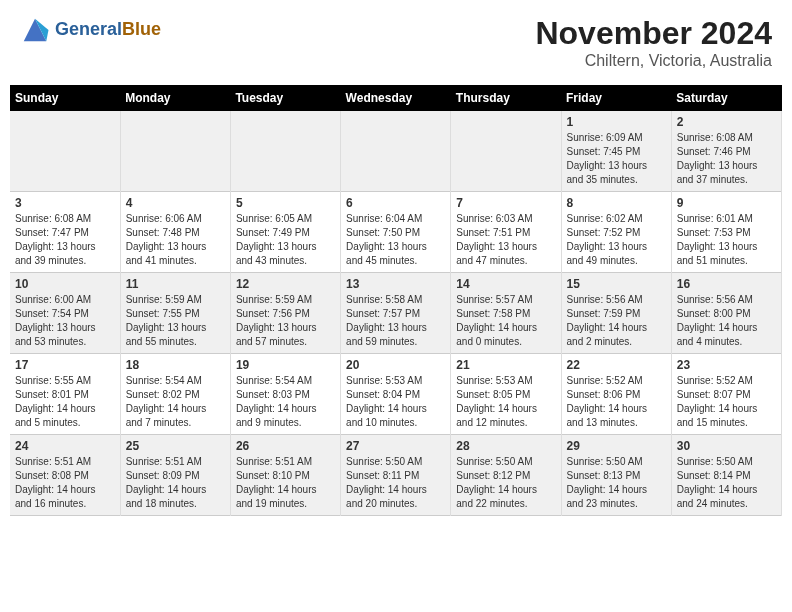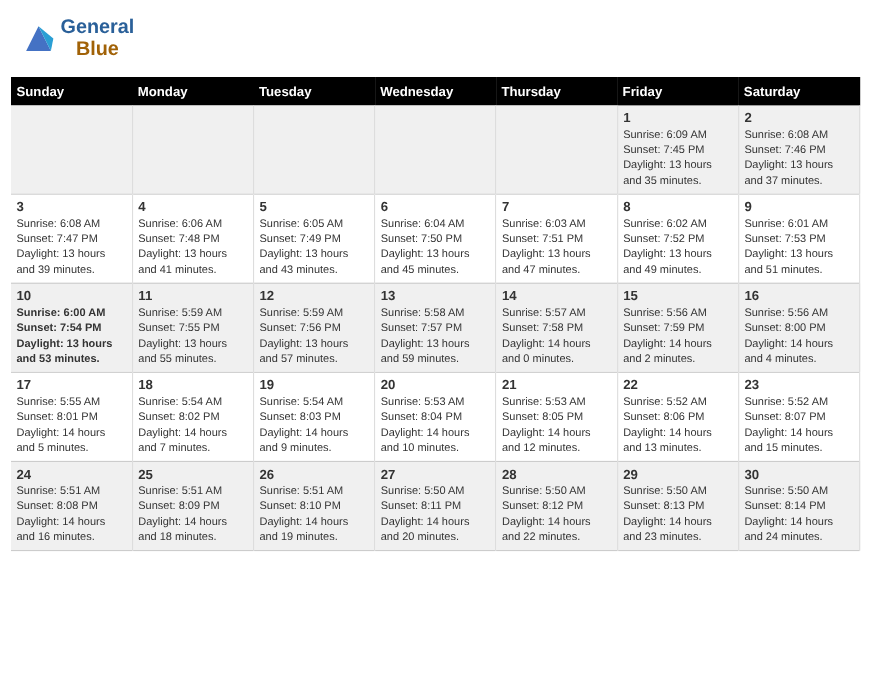--- a/index.html
+++ b/index.html
@@ -16,26 +16,24 @@
       align-items: flex-start;
       margin-bottom: 10px;
       padding: 5px 10px;
     }
     .logo {
       display: flex;
       align-items: center;
     }
     .logo-text {
       display: flex;
-      flex-direction: column;
       font-size: 18px;
       font-weight: bold;
       color: #2a6099;
       line-height: 1.1;
-      align-items: center;
     }
     .logo-text span:last-child { color: #a16207; }
     .logo-icon {
       width: 30px;
       height: 30px;
       margin-right: 5px;
     }
     .title-block { text-align: right; }
     .title-block h1 {
       font-size: 32px;
@@ -98,20 +96,24 @@
   <div class="logo">
     <svg class="logo-icon" viewBox="0 0 40 40" xmlns="http://www.w3.org/2000/svg">
       <polygon points="5,35 20,5 35,35" fill="#4472c4"></polygon>
       <polygon points="20,5 35,35 38,20" fill="#2a9fd4"></polygon>
     </svg>
     <div class="logo-text">
       <span>General</span>
       <span>Blue</span>
     </div>
   </div>
+  <div class="title-block">
+    <h1>November 2024</h1>
+    <h2>Chiltern, Victoria, Australia</h2>
+  </div>
 </div>
 
 <table>
   <thead>
     <tr>
     <th>Sunday</th>
         <th>Monday</th>
         <th>Tuesday</th>
         <th>Wednesday</th>
         <th>Thursday</th>
@@ -188,21 +190,21 @@
           <span class="day-num">9</span>
           <div class="day-info" style="white-space: pre-line;">Sunrise: 6:01 AM
 Sunset: 7:53 PM
 Daylight: 13 hours
 and 51 minutes.</div>
         </td>
       </tr>
       <tr>
         <td>
           <span class="day-num">10</span>
-          <div class="day-info" style="white-space: pre-line; font-weight: bold;">Sunrise: 6:00 AM
+          <div class="day-info" style="white-space: pre-line;">Sunrise: 6:00 AM
 Sunset: 7:54 PM
 Daylight: 13 hours
 and 53 minutes.</div>
         </td>
         <td>
           <span class="day-num">11</span>
           <div class="day-info" style="white-space: pre-line;">Sunrise: 5:59 AM
 Sunset: 7:55 PM
 Daylight: 13 hours
 and 55 minutes.</div>

